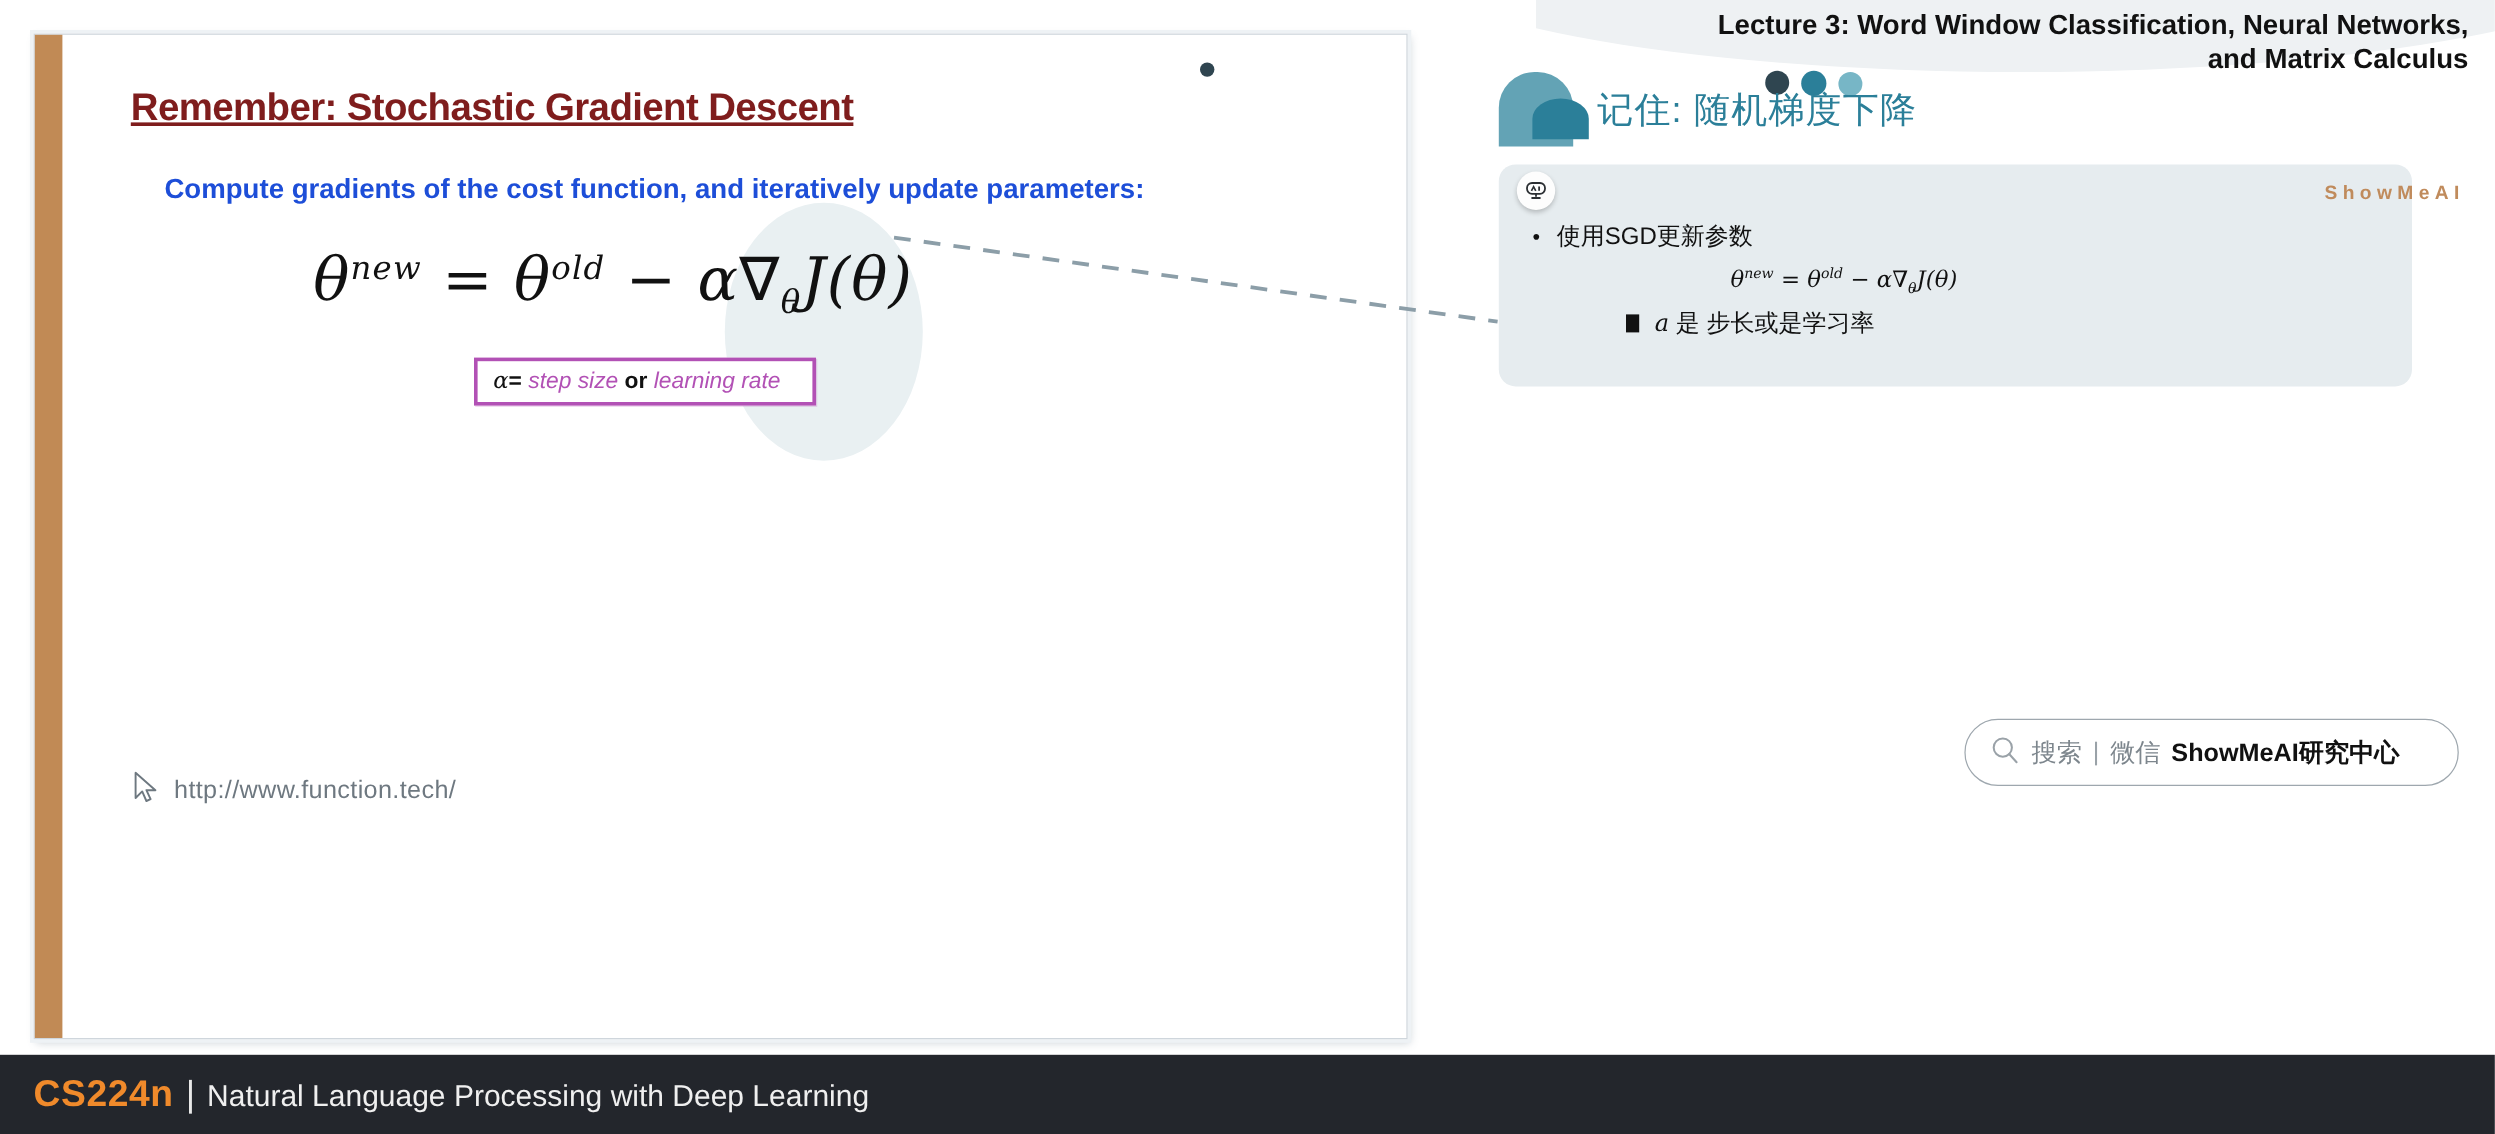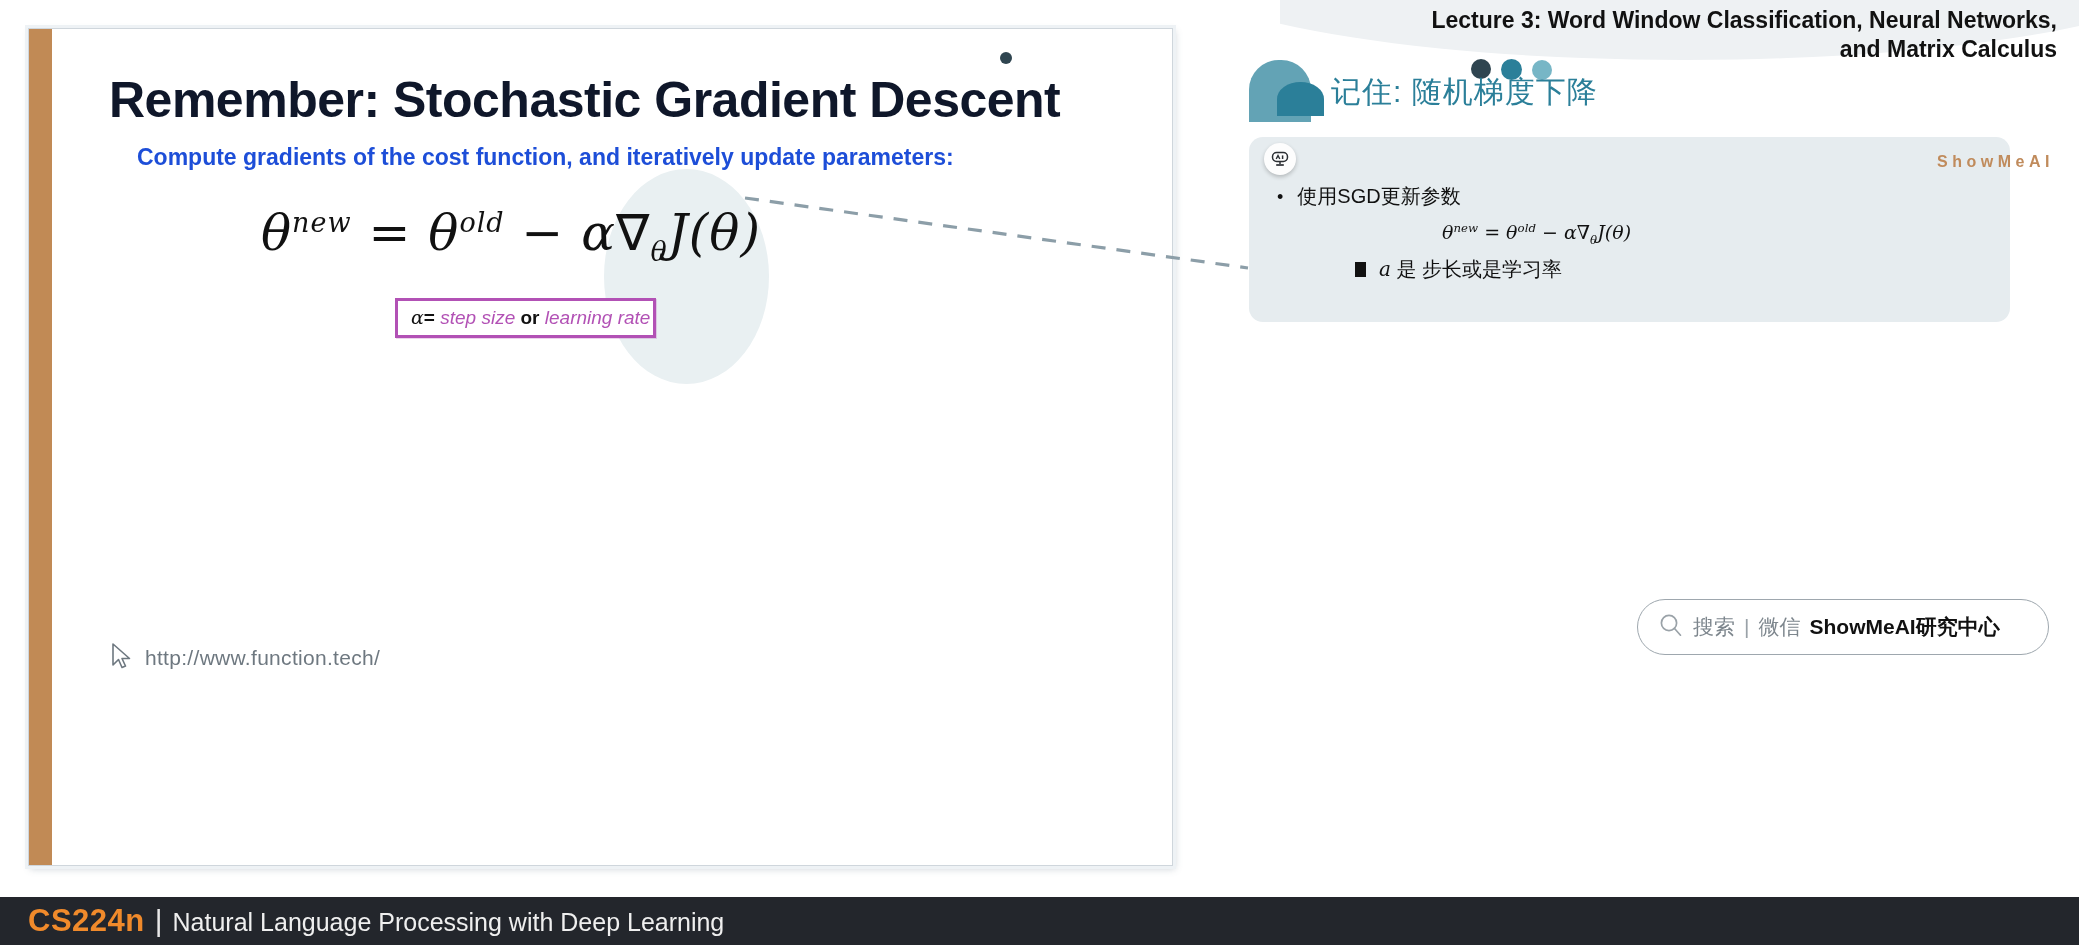--- a/index.html
+++ b/index.html
@@ -19,23 +19,24 @@
     background:#ffffff;
     border:1px solid #cfd6dc;
     box-shadow:0 0 0 3px #eef2f5, 2px 3px 7px rgba(90,110,125,.30);
   }
   #slide-accent-bar{
     position:absolute; left:0px; top:0px; width:23px; height:100%;
     background:#c18a55;
   }
   #slide-title{
     position:absolute; left:80px; top:42px;
-    font-size:50px; font-weight:bold; color:#0f172a;
+    font-size:32px; font-weight:bold; color:#7f1d1d;
     letter-spacing:-0.5px; white-space:nowrap;
     font-family:"Liberation Sans", sans-serif;
+    text-decoration:underline;
   }
   #slide-subtitle{
     position:absolute; left:108px; top:115px;
     font-size:23px; font-weight:bold; color:#1d4ed8; white-space:nowrap;
   }
   #ellipse-highlight{
     position:absolute; left:575px; top:140px; width:165px; height:215px;
     background:#e9f0f2; border-radius:50%/50%;
   }
   #slide-formula{
@@ -44,21 +45,21 @@
     font-size:50px; color:#111; white-space:nowrap; letter-spacing:1px;
   }
   #slide-formula .sup{ font-size:0.54em; vertical-align:super; font-style:italic; }
   #slide-formula .sub{ font-size:0.54em; vertical-align:sub; font-style:italic; }
   #slide-formula .op{ font-style:normal; }
   #slide-formula .nabla{ font-style:normal; font-family:"DejaVu Sans", sans-serif; }
 
   #alpha-box{
     position:absolute; left:366px; top:269px;
     border:3px solid #b251b5; background:#ffffff;
-    padding:5px 3px 6px 13px;
+    padding:5px 27px 6px 13px;
     font-size:19px; white-space:nowrap;
     box-shadow:1px 1px 0 rgba(178,81,181,.25);
   }
   #alpha-box .blk{ color:#111; font-weight:600; font-style:normal; }
   #alpha-box .alpha-sym{ color:#111; font-style:italic; font-family:"DejaVu Serif",serif; }
   #alpha-box .pur{ color:#b251b5; font-style:italic; font-weight:500; }
 
   #slide-url-row{
     position:absolute; left:80px; top:613px;
     display:flex; align-items:center; gap:10px;
@@ -154,21 +155,21 @@
     display:flex; align-items:center; padding:0 20px; gap:9px;
     background:#ffffff;
   }
   #wechat-label{ font-size:21px; color:#7d868d; white-space:nowrap; }
   #wechat-sep{ font-size:21px; color:#9aa2a8; }
   #wechat-wechat{ font-size:21px; color:#7d868d; white-space:nowrap; }
   #wechat-brand{ font-size:21px; font-weight:bold; color:#111; white-space:nowrap;text-align:right; }
 
   
   #footer{
-    position:absolute; left:0; bottom:0; width:2079px; height:48px;
+    position:absolute; left:0; bottom:0; width:2079px; height:66px;
     background:#23262c; display:flex; align-items:center;margin-top:24px;
   }
   #footer-course{
     position:absolute; left:28px; top:50%; transform:translateY(-50%);
     display:flex; align-items:baseline; gap:10px; white-space:nowrap;
   }
   #footer-code{ font-size:31px; font-weight:bold; color:#f08a2b; letter-spacing:.5px; }
   #footer-pipe{ font-size:30px; color:#e8e8e8; font-weight:300; }
   #footer-course-name{ font-size:25px; color:#efefef; font-weight:400; }
   #footer-right{

